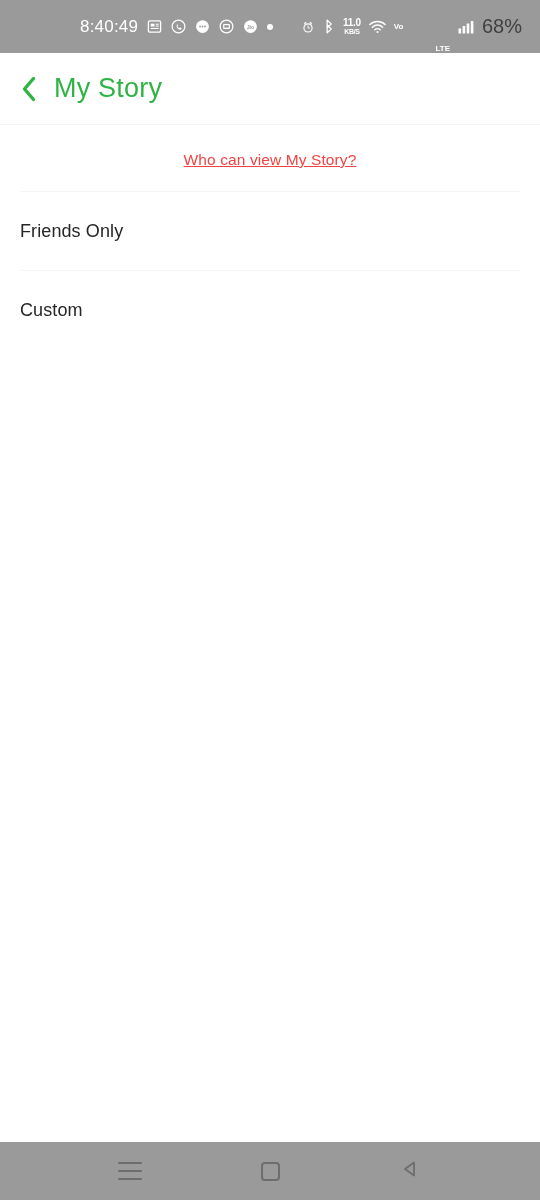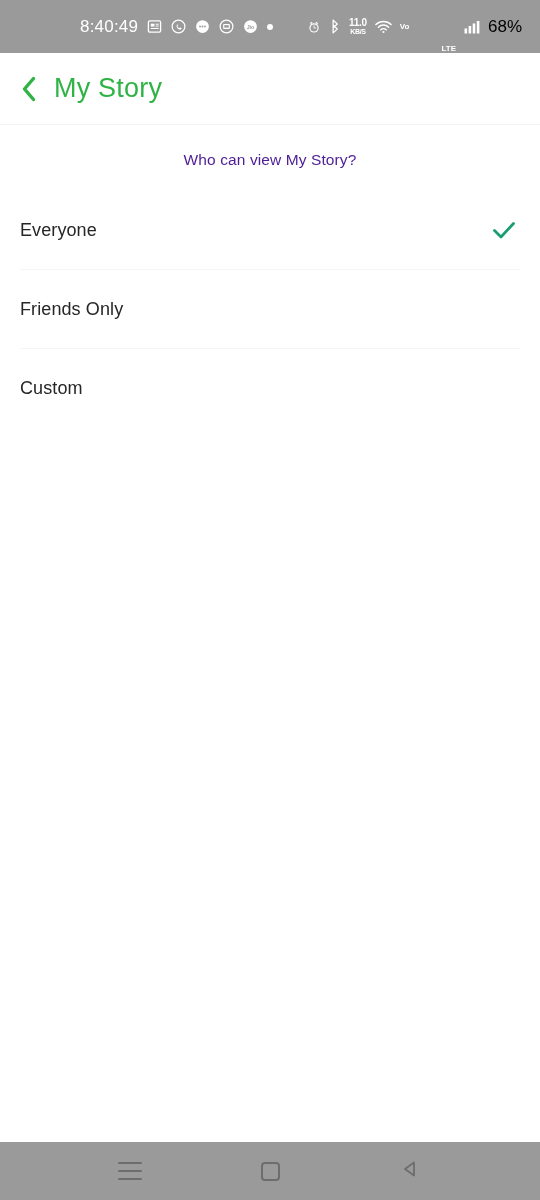--- a/index.html
+++ b/index.html
@@ -82,22 +82,22 @@
     align-items: center;
     justify-content: center;
     line-height: 1;
     color: #ffffff;
     gap: 32px;
   }
   .volte .v-top { font-size: 8px; font-weight: bold; }
   .volte .v-bot { font-size: 8px; font-weight: bold; margin-top: 45px; }
 
   .battery-pct {
-    color: #000000;
-    font-size: 17px;
+    color: #404040;
+    font-size: 20px;
     white-space: nowrap;
   }
 
   
   .app-header {
     height: 72px;
     background: #ffffff;
     display: flex;
     align-items: center;
     padding: 4px 20px;
@@ -124,24 +124,25 @@
 
   
   .content {
     flex: 1 1 auto;
     background: #ffffff;
     overflow: hidden;
   }
 
   .section-caption {
     text-align: center;
-    color: #4c1d95;
+    color: #ef4444;
     font-size: 15.5px;
     padding: 26px 0 22px 0;
     letter-spacing: 0.1px;
+    text-decoration: underline;
   }
 
   .option-row {
     position: relative;
     height: 78px;
     display: flex;
     align-items: center;
     justify-content: space-between;
     padding: 0 20px;
     cursor: pointer;
@@ -323,28 +324,20 @@
         <path d="M13.5 3.5 L4.5 14 L13.5 24.5" fill="none" stroke="#2fb344" stroke-width="3.4" stroke-linecap="round" stroke-linejoin="round"></path>
       </svg>
     </span>
     <span class="page-title">My Story</span>
   </div>
 
   <div class="content">
 
     <div class="section-caption">Who can view My Story?</div>
 
-    <div class="option-row">
-      <span class="option-label">Everyone</span>
-      <span class="option-check">
-        <svg width="30" height="30" viewBox="0 0 30 30">
-          <path d="M5.5 15.5 L12 22 L24.5 8.5" fill="none" stroke="#1a9e70" stroke-width="2.8" stroke-linecap="round" stroke-linejoin="round"></path>
-        </svg>
-      </span>
-    </div>
 
     <div class="divider"></div>
 
     <div class="option-row">
       <span class="option-label">Friends Only</span>
       <span class="option-check hidden">
         <svg width="30" height="30" viewBox="0 0 30 30">
           <path d="M5.5 15.5 L12 22 L24.5 8.5" fill="none" stroke="#1a9e70" stroke-width="2.8" stroke-linecap="round" stroke-linejoin="round"></path>
         </svg>
       </span>

